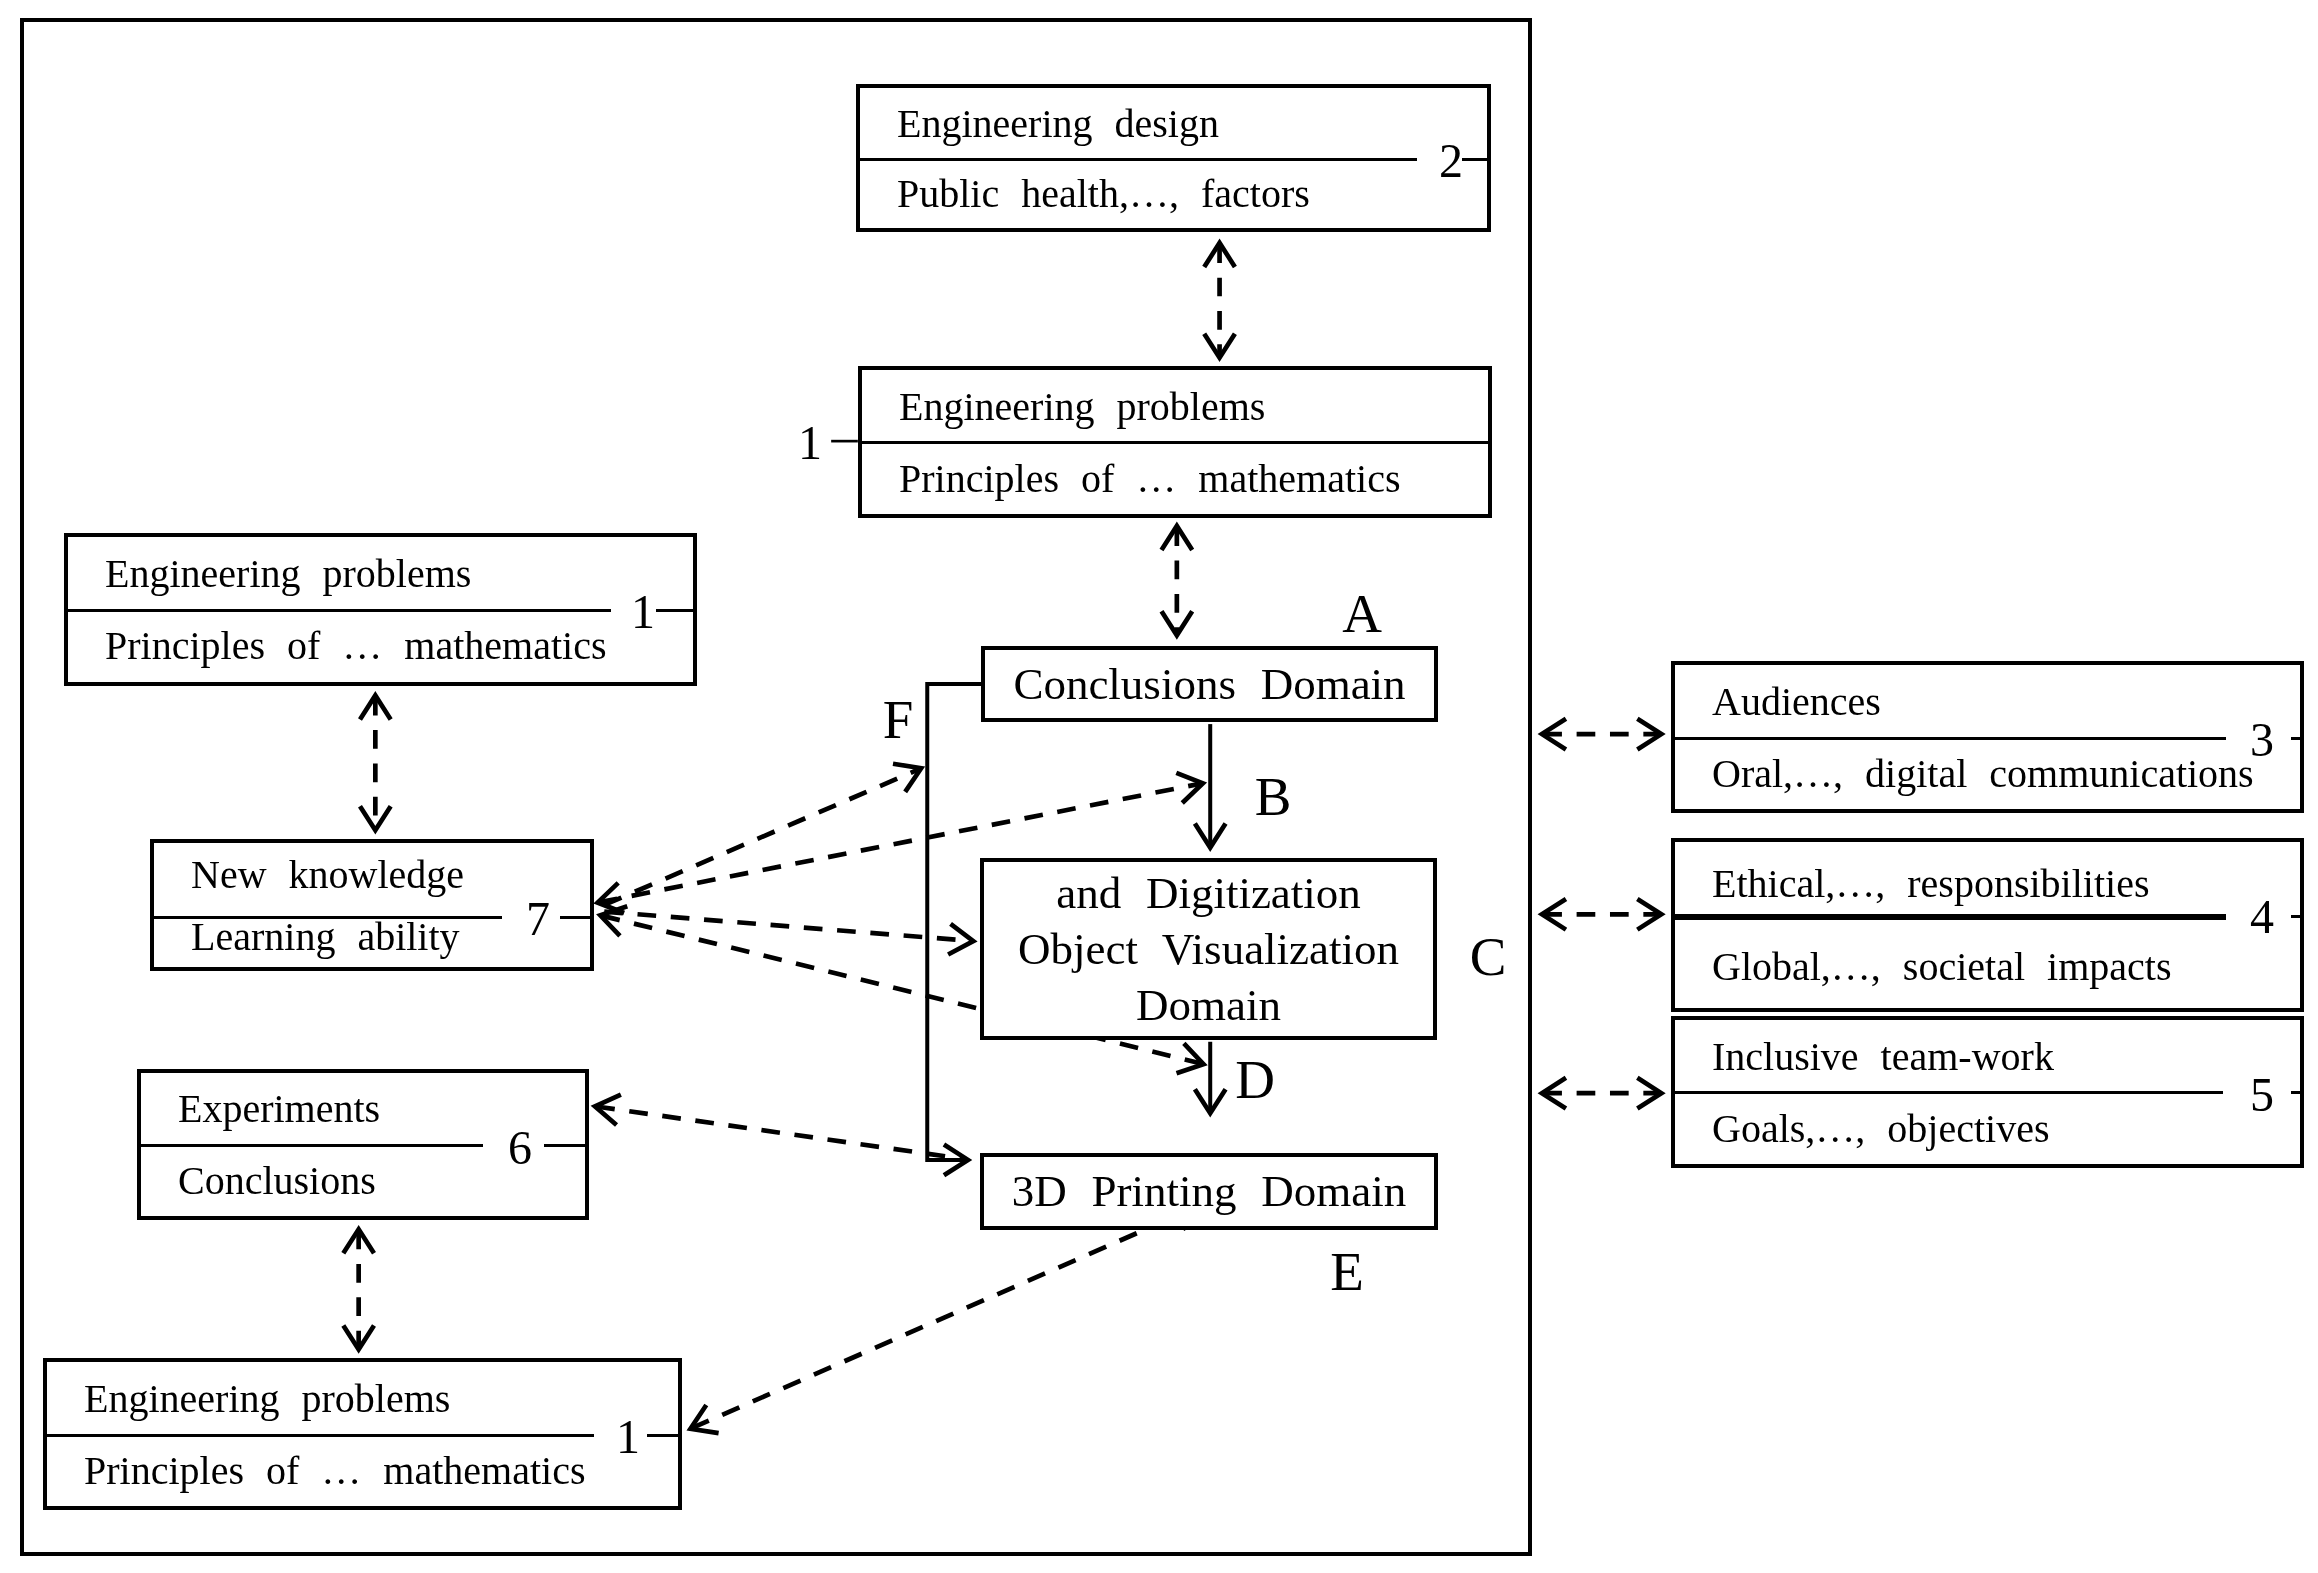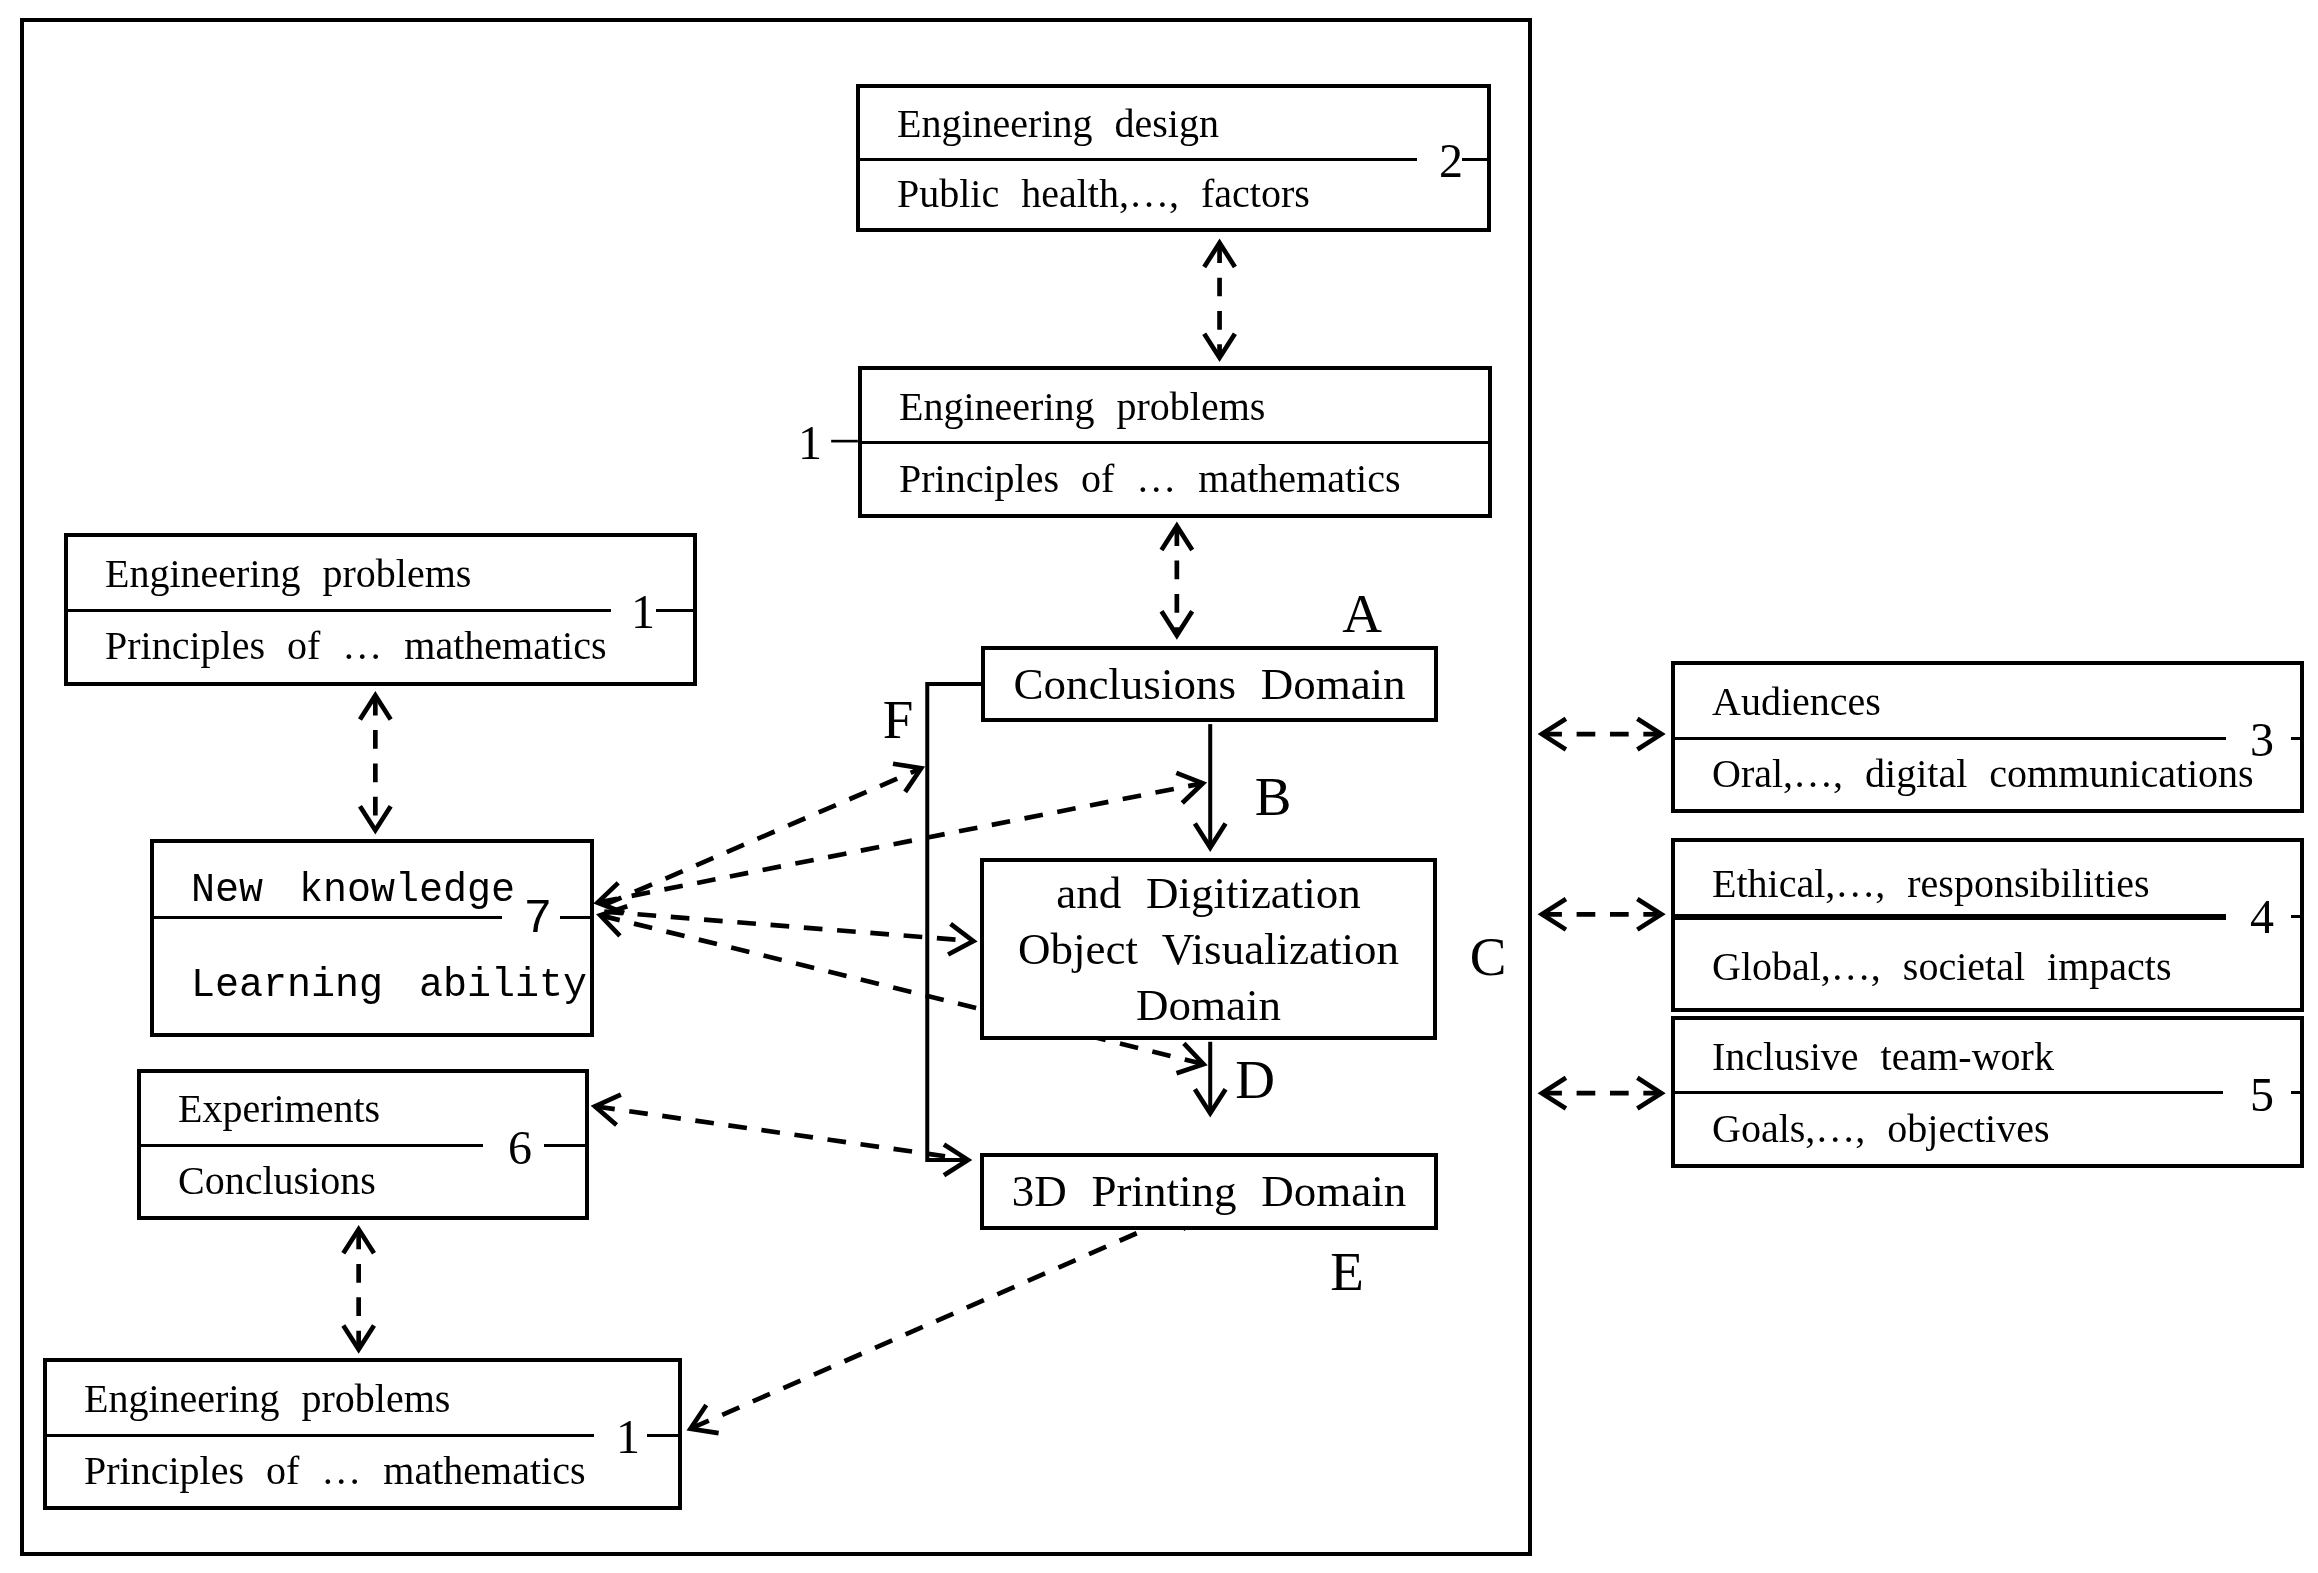--- a/index.html
+++ b/index.html
@@ -97,21 +97,21 @@
   </div>
 
   <div class="box" style="left:64px;top:533px;width:633px;height:153px;">
     <div class="row1">Engineering problems</div>
     <div class="row2">Principles of … mathematics</div>
     <div class="divline" style="left:0;top:72px;width:543px;"></div>
     <div class="divline" style="right:0;top:72px;width:37px;"></div>
     <span class="boxnum" style="left:575px;top:75px;">1</span>
   </div>
 
-  <div class="box" style="left:150px;top:839px;width:444px;height:198px;font-family:Liberation Mono, monospace;">
+  <div class="box" style="left:150px;top:839px;width:444px;height:132px;">
     <div class="row1">New knowledge</div>
     <div class="row2">Learning ability</div>
     <div class="divline" style="left:0;top:73px;width:348px;"></div>
     <div class="divline" style="right:0;top:73px;width:30px;"></div>
     <span class="boxnum" style="left:384px;top:76px;">7</span>
   </div>
 
   <div class="box" style="left:137px;top:1069px;width:452px;height:151px;">
     <div class="row1">Experiments</div>
     <div class="row2">Conclusions</div>

